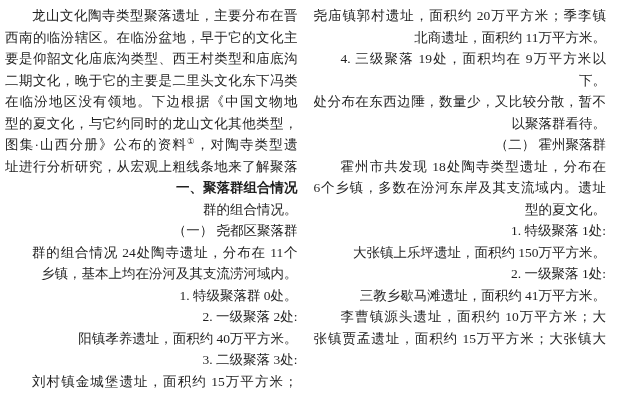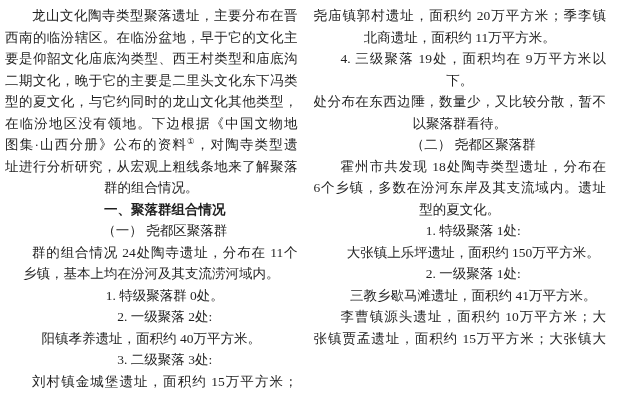--- a/index.html
+++ b/index.html
@@ -26,21 +26,21 @@
   .column {
     flex: 1 1 0;
     min-width: 0;
   }
   .line {
     font-size: 13.5px;
     line-height: 21.5px;
     height: 21.5px;
     white-space: nowrap;
     overflow: hidden;
-    text-align: center;
+    text-align: right;
   }
   .line.just {
     white-space: normal;
     text-align: justify;
     text-align-last: justify;
     text-justify: inter-character;
   }
   .line.ind {
     text-indent: 2em;
   }
@@ -55,43 +55,43 @@
 </style>
 </head>
 <body>
 
 <div class="page">
   <div class="column">
       <div class="line just ind">龙山文化陶寺类型聚落遗址，主要分布在晋</div>
       <div class="line just">西南的临汾辖区。在临汾盆地，早于它的文化主</div>
       <div class="line just">要是仰韶文化庙底沟类型、西王村类型和庙底沟</div>
       <div class="line just">二期文化，晚于它的主要是二里头文化东下冯类</div>
+      <div class="line just">在临汾地区没有领地。下边根据《中国文物地</div>
       <div class="line just">型的夏文化，与它约同时的龙山文化其他类型，</div>
-      <div class="line just">在临汾地区没有领地。下边根据《中国文物地</div>
       <div class="line just">图集·山西分册》公布的资料<sup>①</sup>，对陶寺类型遗</div>
       <div class="line just">址进行分析研究，从宏观上粗线条地来了解聚落</div>
+      <div class="line ind bold">一、聚落群组合情况</div>
       <div class="line">群的组合情况。</div>
-      <div class="line ind bold">一、聚落群组合情况</div>
       <div class="line ind">（一） 尧都区聚落群</div>
       <div class="line just ind">群的组合情况 24处陶寺遗址，分布在 11个</div>
       <div class="line">乡镇，基本上均在汾河及其支流涝河域内。</div>
       <div class="line ind">1. 特级聚落群 0处。</div>
       <div class="line ind">2. 一级聚落 2处:</div>
       <div class="line">阳镇孝养遗址，面积约 40万平方米。</div>
       <div class="line ind">3. 二级聚落 3处:</div>
       <div class="line just ind">刘村镇金城堡遗址，面积约 15万平方米；</div>
     </div>
   <div class="column">
       <div class="line just">尧庙镇郭村遗址，面积约 20万平方米；季李镇</div>
       <div class="line">北商遗址，面积约 11万平方米。</div>
       <div class="line just ind">4. 三级聚落 19处，面积均在 9万平方米以</div>
       <div class="line">下。</div>
       <div class="line just">处分布在东西边陲，数量少，又比较分散，暂不</div>
       <div class="line">以聚落群看待。</div>
-      <div class="line ind">（二） 尧都区聚落群</div>
+      <div class="line ind">（二） 霍州聚落群</div>
       <div class="line just ind">霍州市共发现 18处陶寺类型遗址，分布在</div>
       <div class="line just">6个乡镇，多数在汾河东岸及其支流域内。遗址</div>
       <div class="line">型的夏文化。</div>
       <div class="line ind">1. 特级聚落 1处:</div>
       <div class="line ind">大张镇上乐坪遗址，面积约 150万平方米。</div>
       <div class="line ind">2. 一级聚落 1处:</div>
       <div class="line ind">三教乡歇马滩遗址，面积约 41万平方米。</div>
       <div class="line just ind">李曹镇源头遗址，面积约 10万平方米；大</div>
       <div class="line just">张镇贾孟遗址，面积约 15万平方米；大张镇大</div>
     </div>

